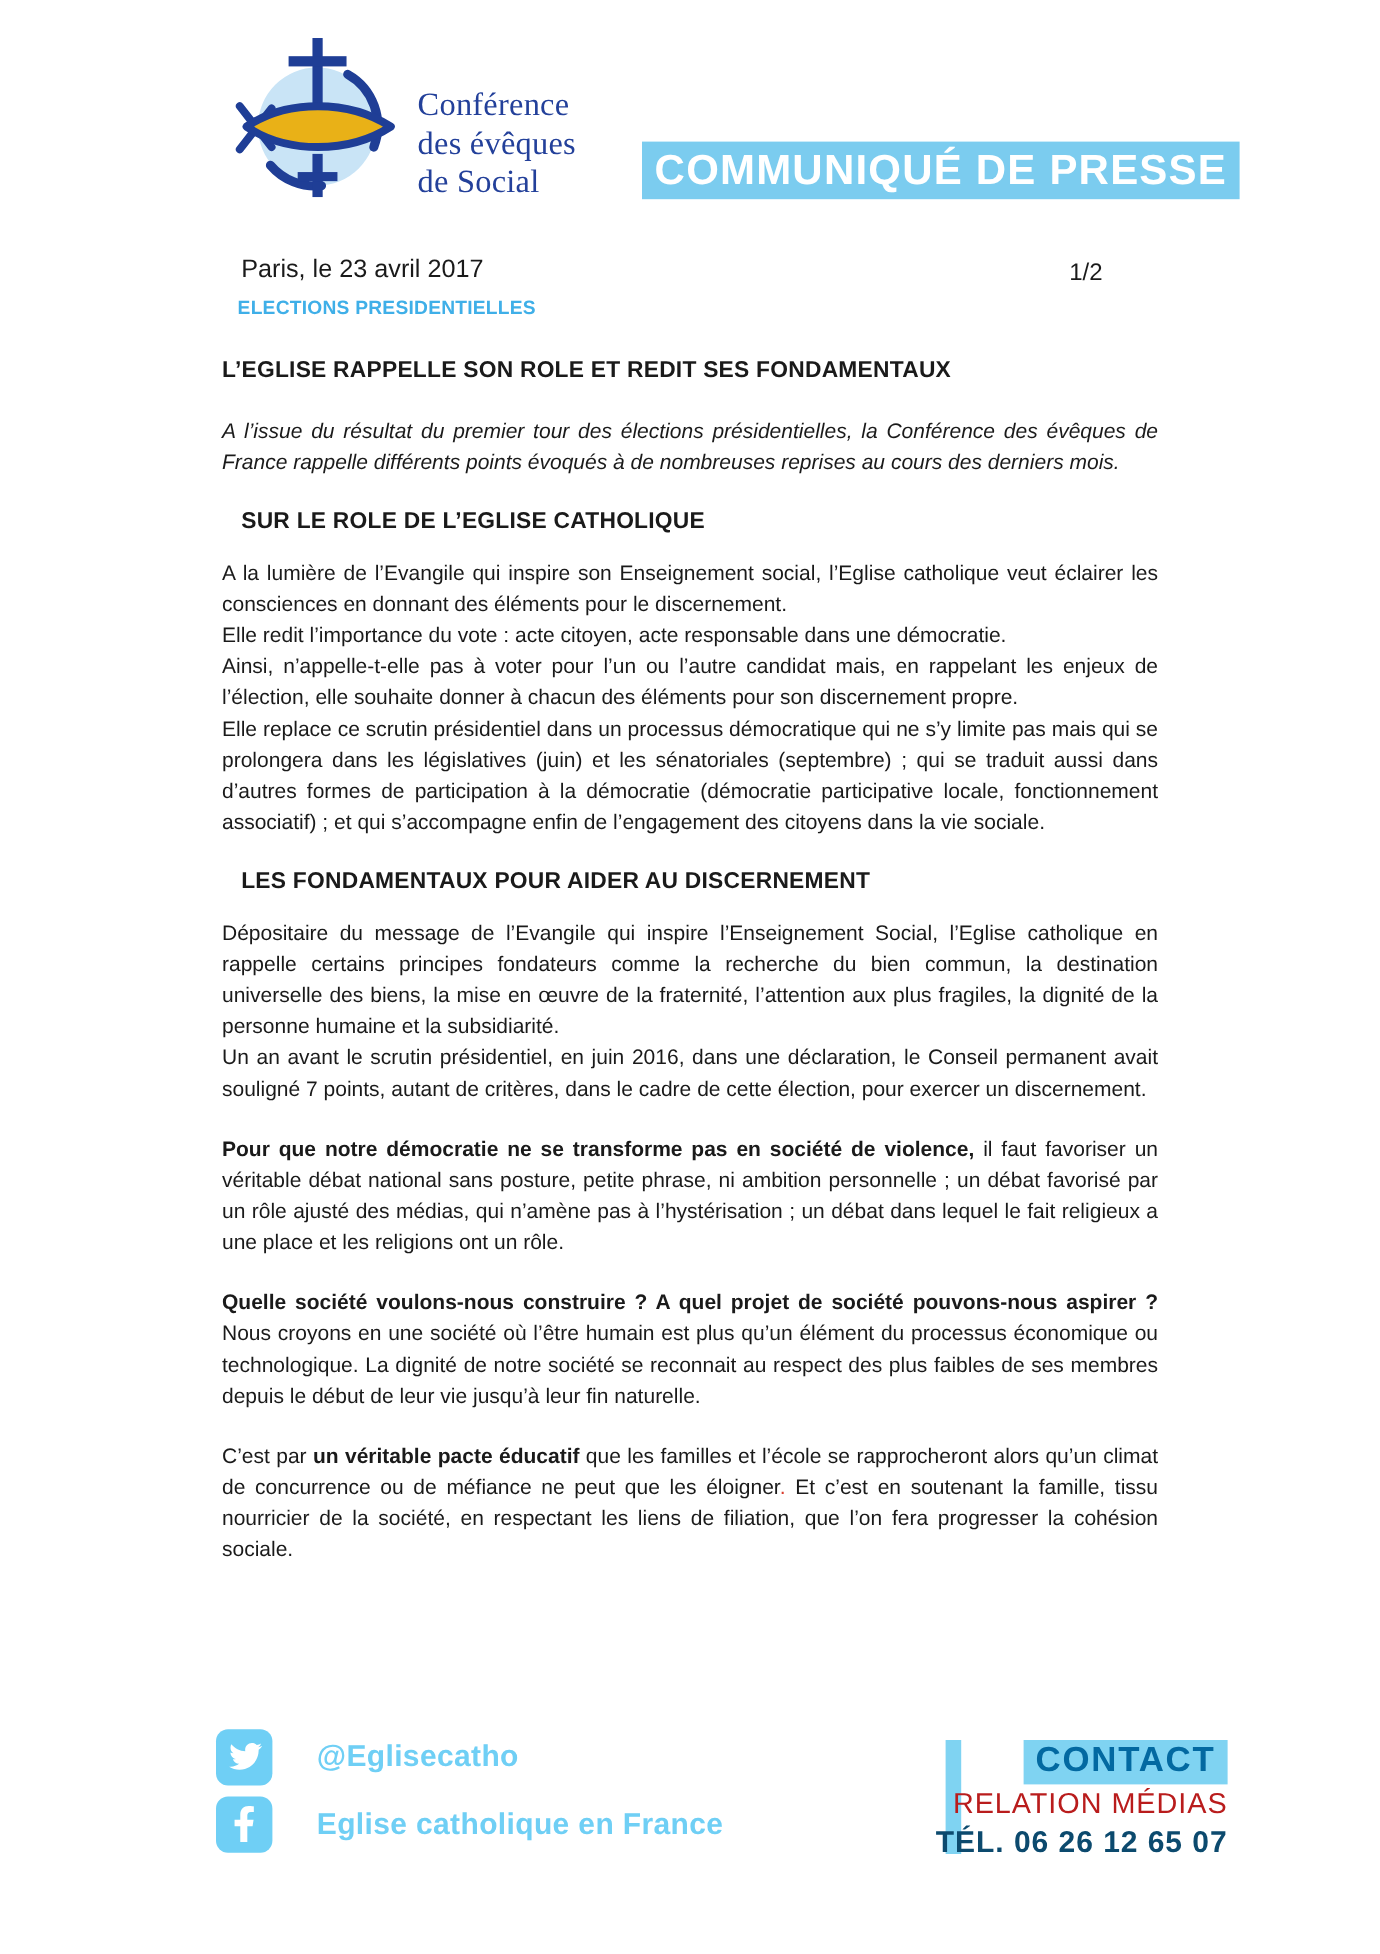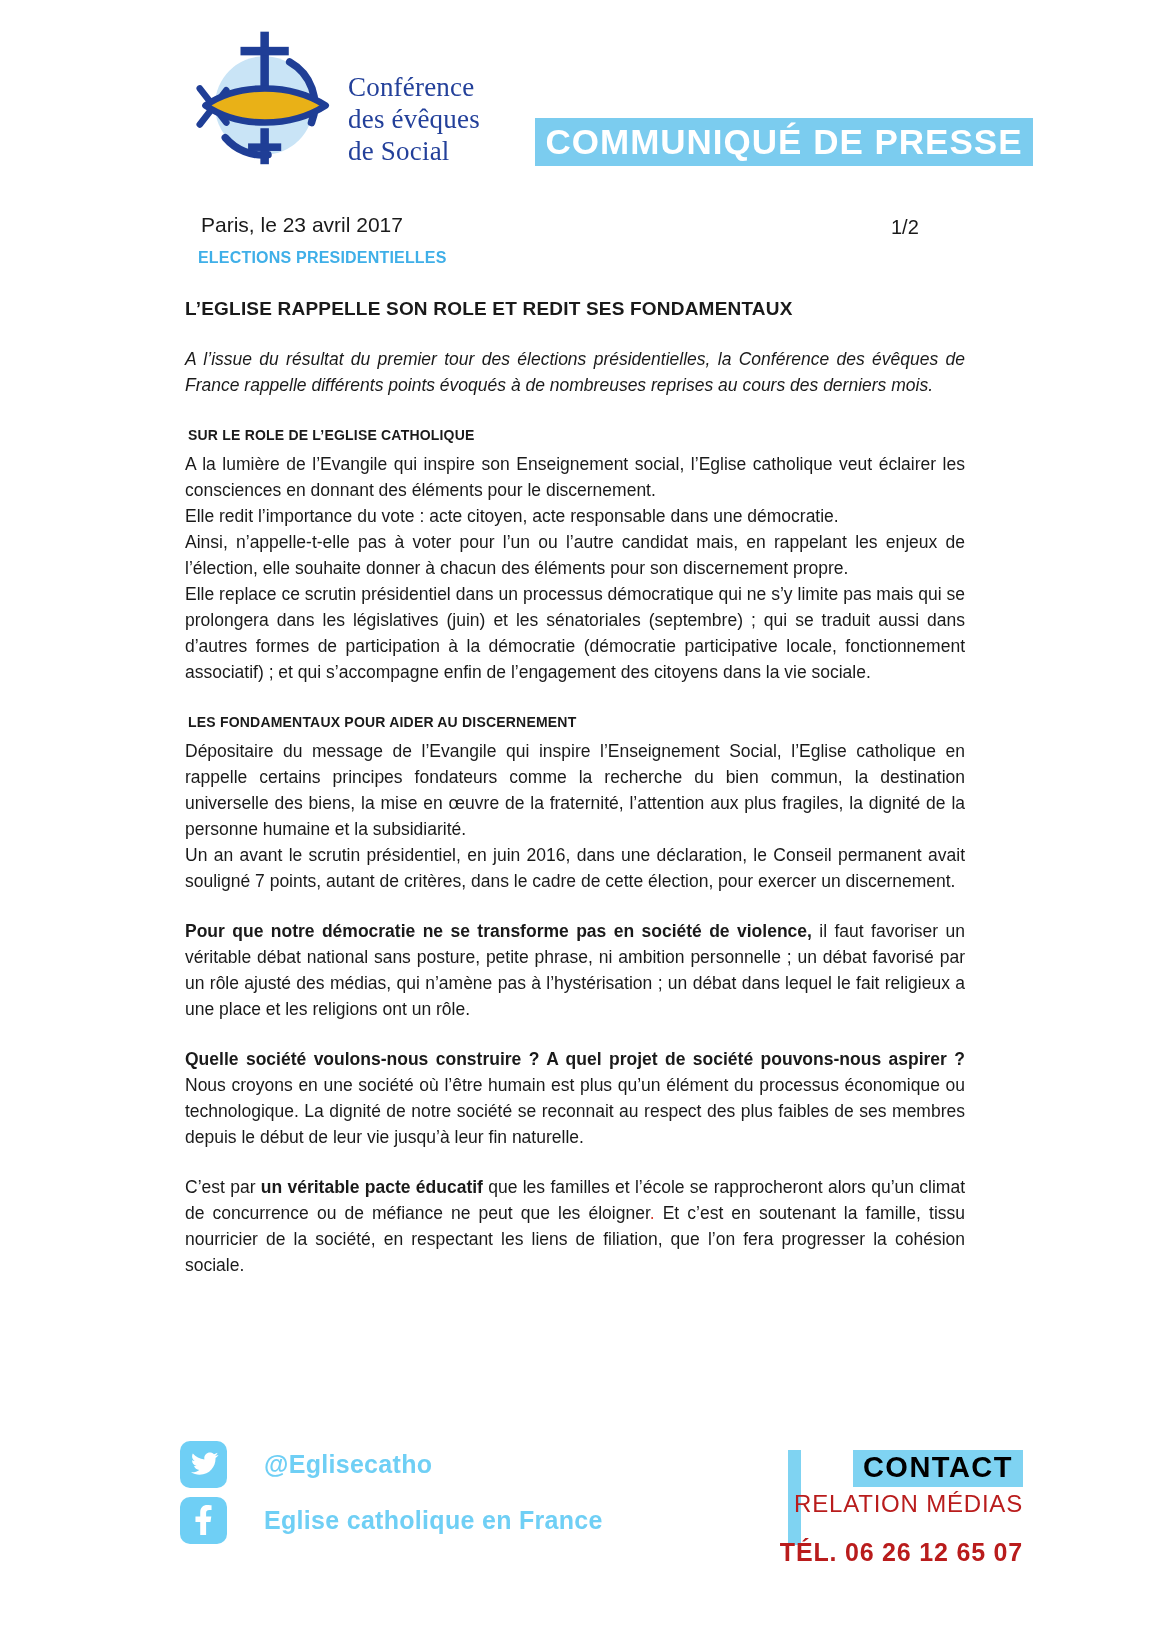--- a/index.html
+++ b/index.html
@@ -16,35 +16,35 @@
   .banner span{color:#ffffff;font-weight:bold;font-size:35px;letter-spacing:1px;white-space:nowrap;}
   
   .dateline{position:absolute;left:201px;top:213px;font-size:21px;}
   .page-number{position:absolute;left:848px;top:216px;font-size:20px;margin-left:43px;}
   .category{position:absolute;left:198px;top:249px;font-size:16px;font-weight:bold;color:#3fafe8;letter-spacing:.2px;}
   
   .body{position:absolute;left:185px;top:296px;width:780px;font-size:17.5px;line-height:26px;text-align:justify;}
   .doc-title{font-size:19px;font-weight:bold;margin:0;text-align:left;letter-spacing:.2px;}
   .lead{font-style:italic;margin:24px 0 0;}
   .block{margin:24px 0 0;}
-  .body h2{font-size:14px;font-weight:bold;margin:3px;text-align:left;letter-spacing:.2px;}
+  .body h2{font-size:19px;font-weight:bold;margin:16px;text-align:left;letter-spacing:.2px;}
   .body section p{margin:0;}
   .emphasis{}
   .red{color:#d93a2b;}
   
   .social{position:absolute;left:180px;top:1440px;}
   .social-row{display:flex;align-items:center;gap:37px;height:48px;margin-bottom:8px;cursor:pointer;}
   .icon-tile{width:47px;height:47px;background:#6fcff5;border-radius:10px;display:flex;align-items:center;justify-content:center;flex:0 0 47px;}
   .icon-tile svg{display:block;fill:#ffffff;}
   .social-label{color:#6fcff5;font-weight:bold;font-size:25px;letter-spacing:.3px;white-space:nowrap;}
   .contact-bar{position:absolute;left:788px;top:1450px;width:13px;height:95px;background:#7fd3f2;}
   .contact{position:absolute;right:127px;top:1450px;text-align:right;}
-  .contact-label{display:inline-block;background:#7fd3f2;color:#000000;font-weight:bold;font-size:29px;letter-spacing:1.5px;padding:1px 10px 3px;}
+  .contact-label{display:inline-block;background:#7fd3f2;color:#0369a1;font-weight:bold;font-size:29px;letter-spacing:1.5px;padding:1px 10px 3px;}
   .contact-role{font-size:24px;color:#b91c1c;letter-spacing:.8px;margin-top:3px;white-space:nowrap;}
-  .contact-phone{font-size:25px;font-weight:bold;color:#b91c1c;letter-spacing:.8px;margin-top:20px;white-space:nowrap;}
+  .contact-phone{font-size:25px;font-weight:bold;color:#0c4a6e;letter-spacing:.8px;margin-top:3px;white-space:nowrap;}
 </style>
 </head>
 <body>
 
 <div class="page">
 
   <div class="logo">
     <svg class="logo-mark" viewBox="0 0 150 150" aria-hidden="true">
       <circle cx="72" cy="84" r="52" fill="#c9e4f6"></circle>
       <rect x="68" y="6" width="9" height="68" fill="#1f3e96"></rect>

